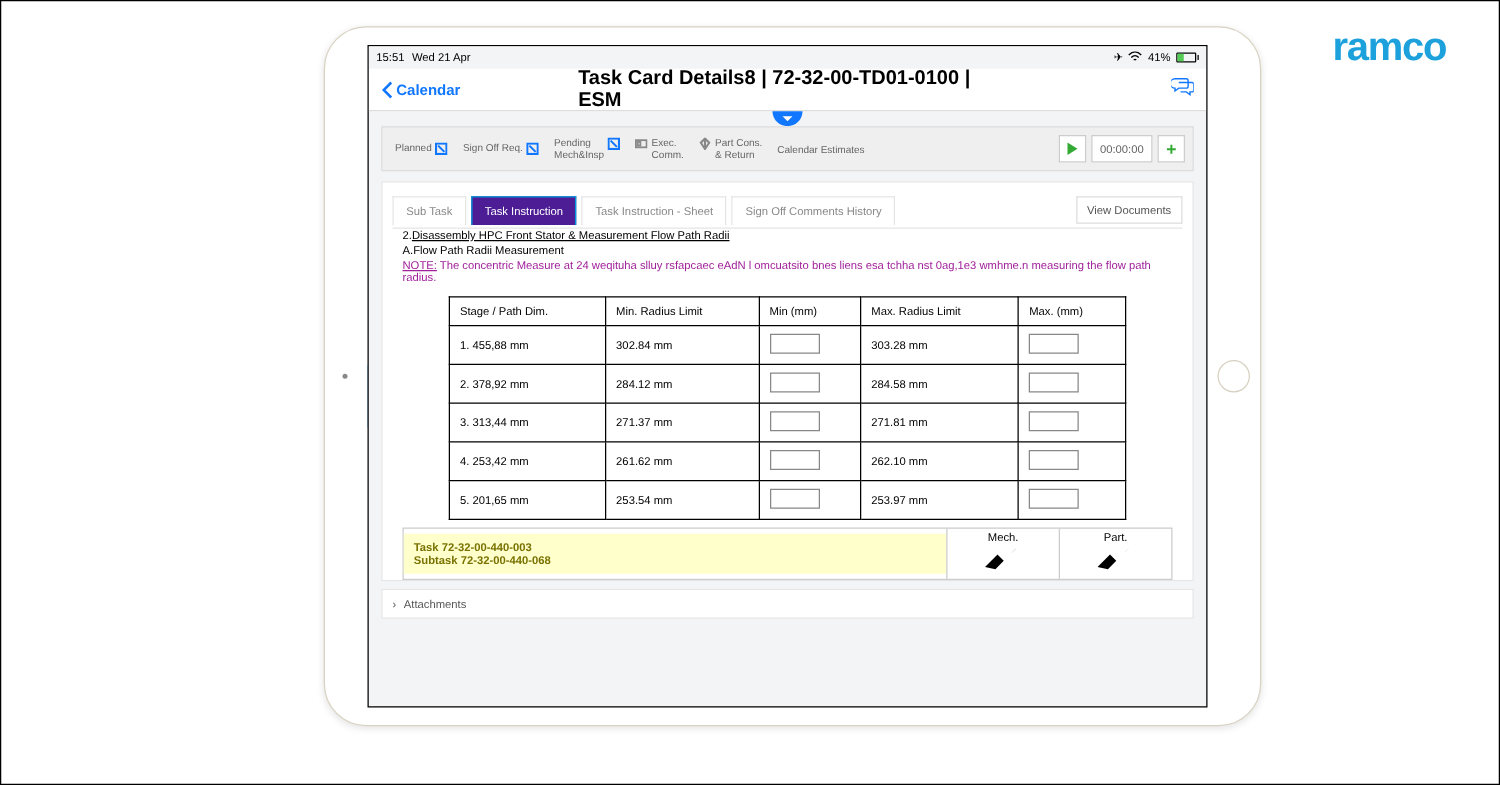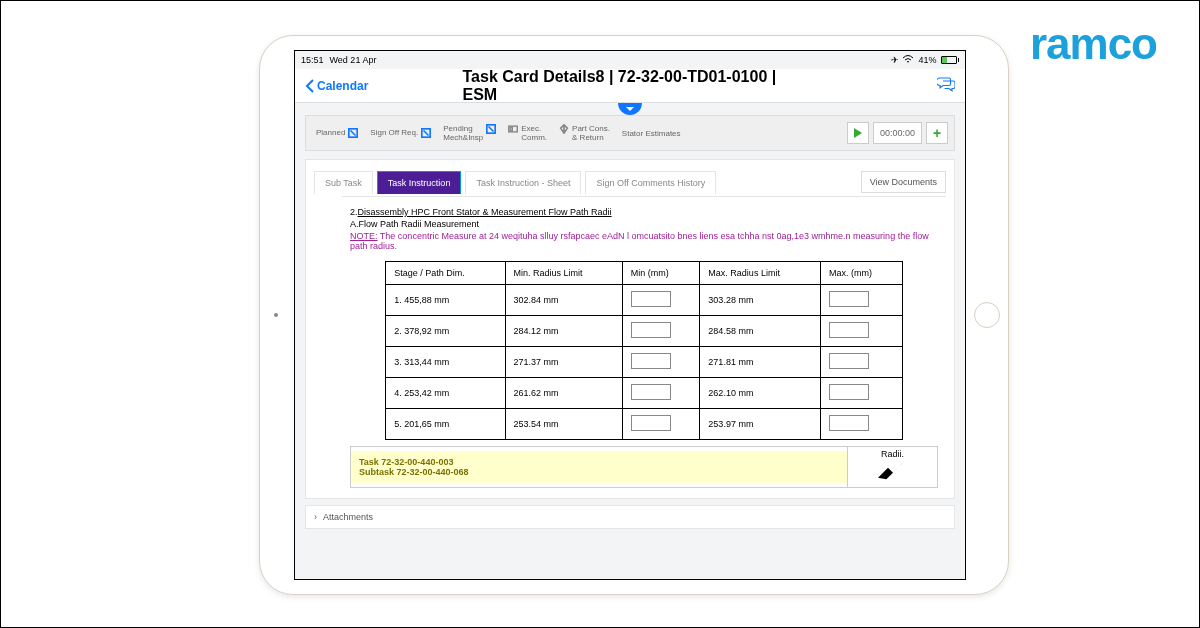--- a/index.html
+++ b/index.html
@@ -1,18 +1,18 @@
 <!DOCTYPE html>
 <html><head>
 <meta charset="utf-8">
 <style>
   * { box-sizing: border-box; margin: 0; padding: 0; }
   body { font-family: -apple-system, Helvetica, Arial, sans-serif; background: #fff; width: 1200px; height: 628px; border: 1px solid #000; position: relative; overflow: hidden; }
-  .brand { position: absolute; top: 18px; right: 42px; font-size: 44px; font-weight: 600; color: #1da1dc; letter-spacing: -1px; }
-  .ipad-frame { position: absolute; left: 258px; top: 34px; width: 750px; height: 560px; background: #fff; border-radius: 34px; border: 1px solid #d9d2c2; box-shadow: 0 2px 6px rgba(0,0,0,0.1); }
+  .brand { position: absolute; top: 18px; right: 42px; font-size: 32px; font-weight: 600; color: #1da1dc; letter-spacing: -1px; }
+  .ipad-frame { position: absolute; left: 258px; top: 20px; width: 750px; height: 560px; background: #fff; border-radius: 34px; border: 1px solid #d9d2c2; box-shadow: 0 2px 6px rgba(0,0,0,0.1); }
   .camera { position: absolute; left: 14px; top: 50%; width: 4px; height: 4px; border-radius: 50%; background: #888; transform: translateY(-50%); }
   .home-btn { position: absolute; right: 8px; top: 50%; width: 26px; height: 26px; border-radius: 50%; border: 1px solid #d7d0c0; transform: translateY(-50%); }
   .screen { position: absolute; left: 34px; right: 42px; top: 14px; bottom: 14px; border: 1px solid #000; background: #f3f4f6; overflow: hidden; }
   .status-bar { height: 18px; background: #f3f4f6; display: flex; align-items: center; justify-content: space-between; padding: 0 6px; font-size: 9px; color: #000; }
   .status-left { display: flex; gap: 6px; }
   .status-right { display: flex; gap: 4px; align-items: center; }
   .nav-bar { height: 34px; background: #fff; border-bottom: 1px solid #ddd; display: flex; align-items: center; justify-content: space-between; padding: 0 10px; position: relative; }
   .nav-back { color: #1177ff; font-size: 12px; font-weight: 600; display: flex; align-items: center; gap: 2px; }
   .nav-title { position: absolute; left: 50%; transform: translateX(-50%); font-size: 16px; font-weight: 700; color: #000; }
   .nav-chat { color: #1177ff; }
@@ -26,21 +26,21 @@
   .filter-right { margin-left: auto; display: flex; align-items: center; gap: 4px; text-align: right; }
   .play-btn { width: 22px; height: 22px; background: #fff; border: 1px solid #ccc; display: flex; align-items: center; justify-content: center; }
   .play-btn svg { width: 10px; height: 10px; fill: #3a3; }
   .timer { background: #fff; border: 1px solid #ccc; height: 22px; font-size: 9px; display: flex; align-items: center; padding: 0 6px; color: #666; }
   .plus-btn { width: 22px; height: 22px; background: #fff; border: 1px solid #ccc; display: flex; align-items: center; justify-content: center; color: #3a3; font-size: 14px; font-weight: 700; }
   .card { background: #fff; border: 1px solid #e5e5e5; margin-top: 8px; padding: 8px 8px 0 8px; }
   .tab-row { display: flex; align-items: center; height: 28px; gap: 4px; }
   .tab { font-size: 9px; color: #888; padding: 6px 10px; border: 1px solid #e5e5e5; border-bottom: none; background: #fff; }
   .tab.active { background: #4c1d95; color: #fff; border-color: #0098db; }
   .view-docs { margin-left: auto; font-size: 9px; color: #555; background: #fff; border: 1px solid #ddd; padding: 5px 8px; }
-  .card-body { border-top: 1px solid #e5e5e5; padding: 10px 8px; font-size: 9px; margin-left: 28px; }
+  .card-body { border-top: 1px solid #e5e5e5; padding: 0 8px; font-size: 9px; }
   .heading { color: #000; }
   .heading .num { }
   .heading .title { text-decoration: underline; }
   .sub-heading { color: #000; margin-top: 2px; }
   .note { color: #a0209a; margin-top: 2px; }
   .note-label { text-decoration: underline; }
   .data-table { margin: 10px auto 0 auto; border-collapse: collapse; font-size: 9px; width: 88%; }
   .data-table th, .data-table td { border: 1px solid #000; padding: 6px 8px; text-align: left; color: #000; }
   .data-table th { font-weight: 400; }
   .data-table td.input-cell { text-align: left; }
@@ -146,21 +146,21 @@
 Comm.</span>
         </div>
         <div class="filter-item">
           <svg viewBox="0 0 12 12" style="stroke:#888;">
               <path d="M6 1 L2 5 L6 11 L10 5 Z M6 1 L6 11"></path>
             </svg>
           <span style="white-space:pre-line;">Part Cons.
 &amp; Return</span>
         </div>
         <div class="filter-item">
-          <span>Stator Estimates</span>
+          <span>Calendar Estimates</span>
         </div>
         <div class="filter-right">
           <div class="play-btn">
             <svg viewBox="0 0 10 10">
                 <path d="M1 0 L9 5 L1 10 Z"></path>
               </svg>
           </div>
           <div class="timer">00:00:00</div>
           <div class="plus-btn">+</div>
         </div>
@@ -233,27 +233,35 @@
                 </tr>
               </tbody>
           </table>
 
           <div class="signoff-row">
             <div class="signoff-tasks">
               <div>Task 72-32-00-440-003</div>
               <div>Subtask 72-32-00-440-068</div>
             </div>
             <div class="signoff-col">
-              <div>Radii.</div>
+              <div>Mech.</div>
               <div class="sign-icon">
                 <svg viewBox="0 0 40 24">
                     <path d="M2 20 L14 8 L20 14 L12 22 Z M20 14 L26 8 L30 4 L34 0 M2 22 L10 22"></path>
                   </svg>
               </div>
             </div>
+            <div class="signoff-col">
+              <div>Part.</div>
+              <div class="sign-icon">
+                <svg viewBox="0 0 40 24">
+                    <path d="M2 20 L14 8 L20 14 L12 22 Z M20 14 L26 8 L30 4 L34 0 M2 22 L10 22"></path>
+                  </svg>
+              </div>
+            </div>
           </div>
         </div>
       </div>
 
       <div class="attach-row">
         <span>›</span>
         <span>Attachments</span>
       </div>
     </div>
   </div>

